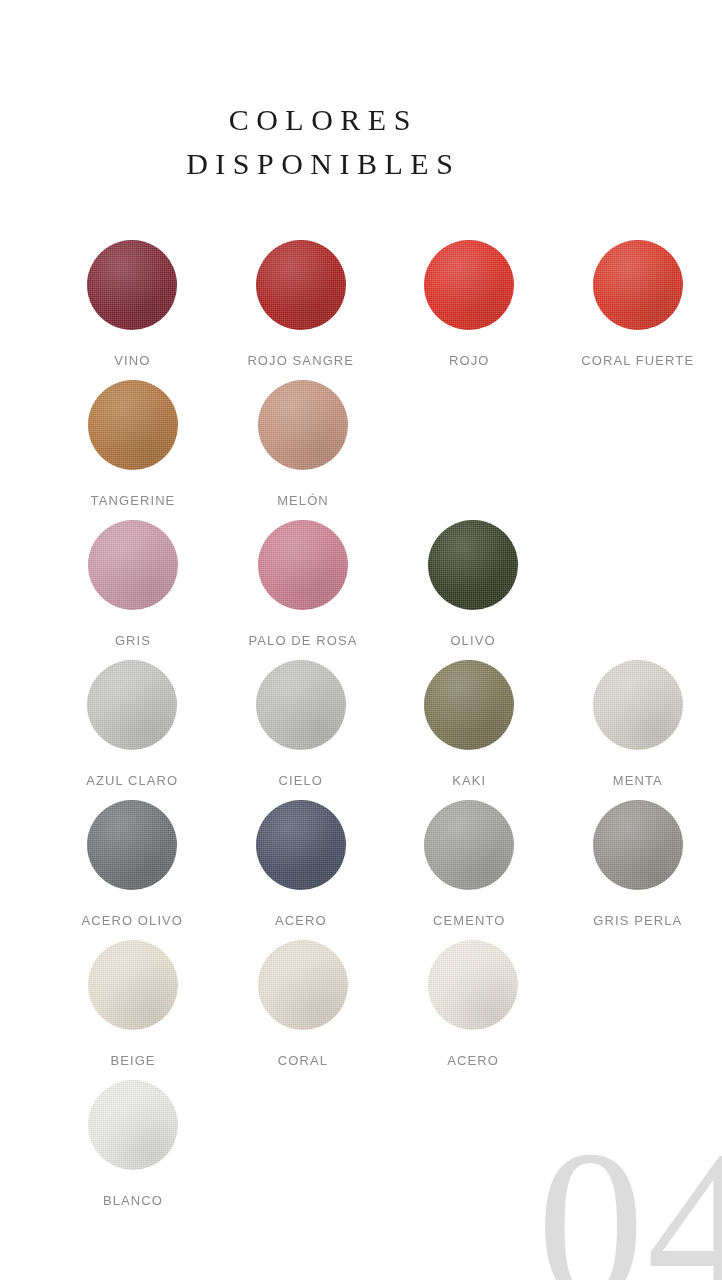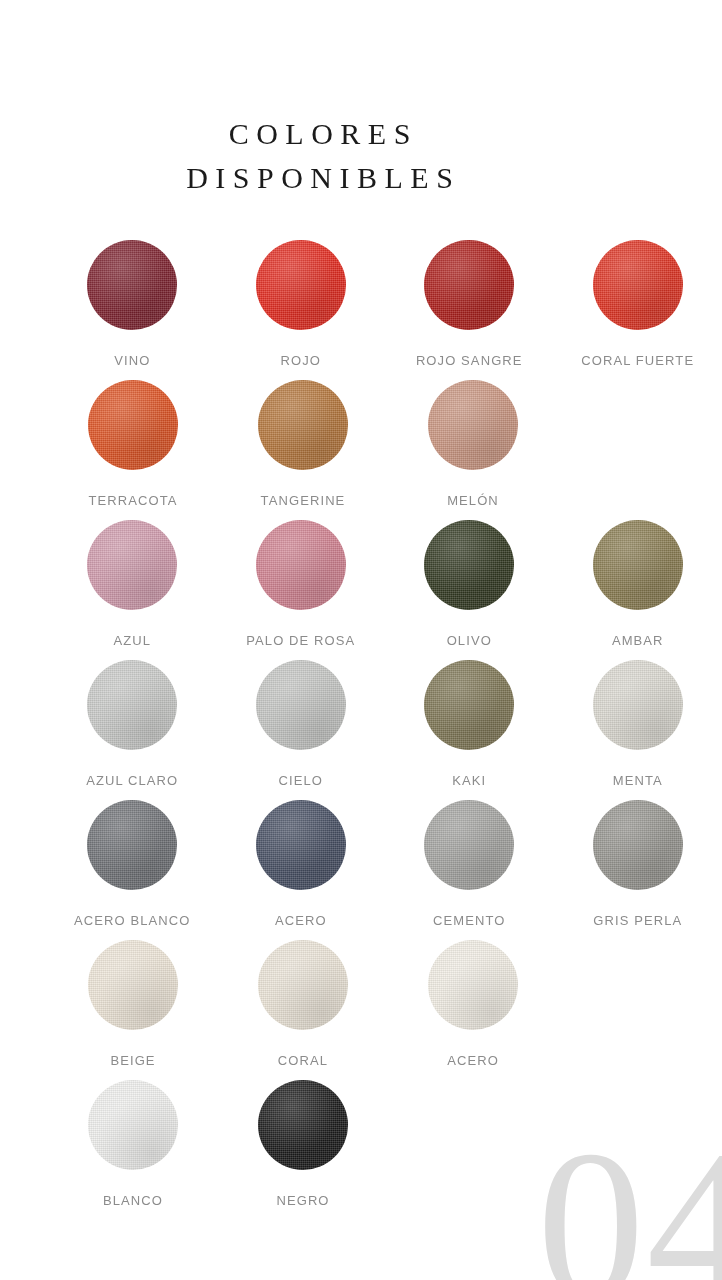--- a/index.html
+++ b/index.html
@@ -11,21 +11,21 @@
     height: 1280px;
     background: #ffffff;
     font-family: "Liberation Sans", sans-serif;
     overflow: hidden;
     position: relative;
   }
 
   
   .title-block {
     position: absolute;
-    top: 112px;
+    top: 98px;
     left: 0;
     width: 639px;
     text-align: center;
   }
   .title-line {
     font-family: "Liberation Serif", serif;
     font-size: 30px;
     color: #1b1b1b;
     letter-spacing: 7.5px;
     line-height: 44px;
@@ -116,65 +116,57 @@
 </div>
 
 <div class="palette">
 
   <div class="swatch-row">
     <div class="swatch-cell">
       <div class="swatch-disc" style="background-color: rgb(126, 36, 48);"></div>
       <div class="swatch-label">VINO</div>
     </div>
     <div class="swatch-cell">
+      <div class="swatch-disc" style="background-color: rgb(173, 31, 28);"></div>
+      <div class="swatch-label">ROJO SANGRE</div>
+    </div>
+    <div class="swatch-cell">
       <div class="swatch-disc" style="background-color: rgb(226, 43, 32);"></div>
       <div class="swatch-label">ROJO</div>
     </div>
     <div class="swatch-cell">
-      <div class="swatch-disc" style="background-color: rgb(173, 31, 28);"></div>
-      <div class="swatch-label">ROJO SANGRE</div>
-    </div>
-    <div class="swatch-cell">
       <div class="swatch-disc" style="background-color: rgb(222, 51, 36);"></div>
       <div class="swatch-label">CORAL FUERTE</div>
     </div>
   </div>
 
   <div class="swatch-row">
     <div class="swatch-cell">
-      <div class="swatch-disc" style="background-color: rgb(221, 83, 36);"></div>
-      <div class="swatch-label">TERRACOTA</div>
-    </div>
-    <div class="swatch-cell">
       <div class="swatch-disc" style="background-color: rgb(180, 118, 60);"></div>
       <div class="swatch-label">TANGERINE</div>
     </div>
     <div class="swatch-cell">
       <div class="swatch-disc" style="background-color: rgb(201, 149, 128);"></div>
       <div class="swatch-label">MELÓN</div>
     </div>
   </div>
 
   <div class="swatch-row">
     <div class="swatch-cell">
       <div class="swatch-disc" style="background-color: rgb(207, 154, 171);"></div>
-      <div class="swatch-label">AZUL</div>
+      <div class="swatch-label">GRIS</div>
     </div>
     <div class="swatch-cell">
       <div class="swatch-disc" style="background-color: rgb(208, 129, 144);"></div>
       <div class="swatch-label">PALO DE ROSA</div>
     </div>
     <div class="swatch-cell">
       <div class="swatch-disc" style="background-color: rgb(51, 58, 34);"></div>
       <div class="swatch-label">OLIVO</div>
     </div>
-    <div class="swatch-cell">
-      <div class="swatch-disc" style="background-color: rgb(137, 124, 81);"></div>
-      <div class="swatch-label">AMBAR</div>
-    </div>
   </div>
 
   <div class="swatch-row">
     <div class="swatch-cell">
       <div class="swatch-disc" style="background-color: rgb(200, 201, 199);"></div>
       <div class="swatch-label">AZUL CLARO</div>
     </div>
     <div class="swatch-cell">
       <div class="swatch-disc" style="background-color: rgb(195, 196, 194);"></div>
       <div class="swatch-label">CIELO</div>
@@ -185,21 +177,21 @@
     </div>
     <div class="swatch-cell">
       <div class="swatch-disc" style="background-color: rgb(217, 215, 207);"></div>
       <div class="swatch-label">MENTA</div>
     </div>
   </div>
 
   <div class="swatch-row">
     <div class="swatch-cell">
       <div class="swatch-disc" style="background-color: rgb(111, 114, 118);"></div>
-      <div class="swatch-label">ACERO BLANCO</div>
+      <div class="swatch-label">ACERO OLIVO</div>
     </div>
     <div class="swatch-cell">
       <div class="swatch-disc" style="background-color: rgb(71, 79, 99);"></div>
       <div class="swatch-label">ACERO</div>
     </div>
     <div class="swatch-cell">
       <div class="swatch-disc" style="background-color: rgb(163, 163, 160);"></div>
       <div class="swatch-label">CEMENTO</div>
     </div>
     <div class="swatch-cell">
@@ -221,21 +213,17 @@
       <div class="swatch-disc" style="background-color: rgb(240, 236, 227);"></div>
       <div class="swatch-label">ACERO</div>
     </div>
   </div>
 
   <div class="swatch-row">
     <div class="swatch-cell">
       <div class="swatch-disc" style="background-color: rgb(238, 238, 236);"></div>
       <div class="swatch-label">BLANCO</div>
     </div>
-    <div class="swatch-cell">
-      <div class="swatch-disc" style="background-color: rgb(28, 28, 28);"></div>
-      <div class="swatch-label">NEGRO</div>
-    </div>
   </div>
 
 </div>
 
 <div class="page-number">04</div>
 
 </body></html>

